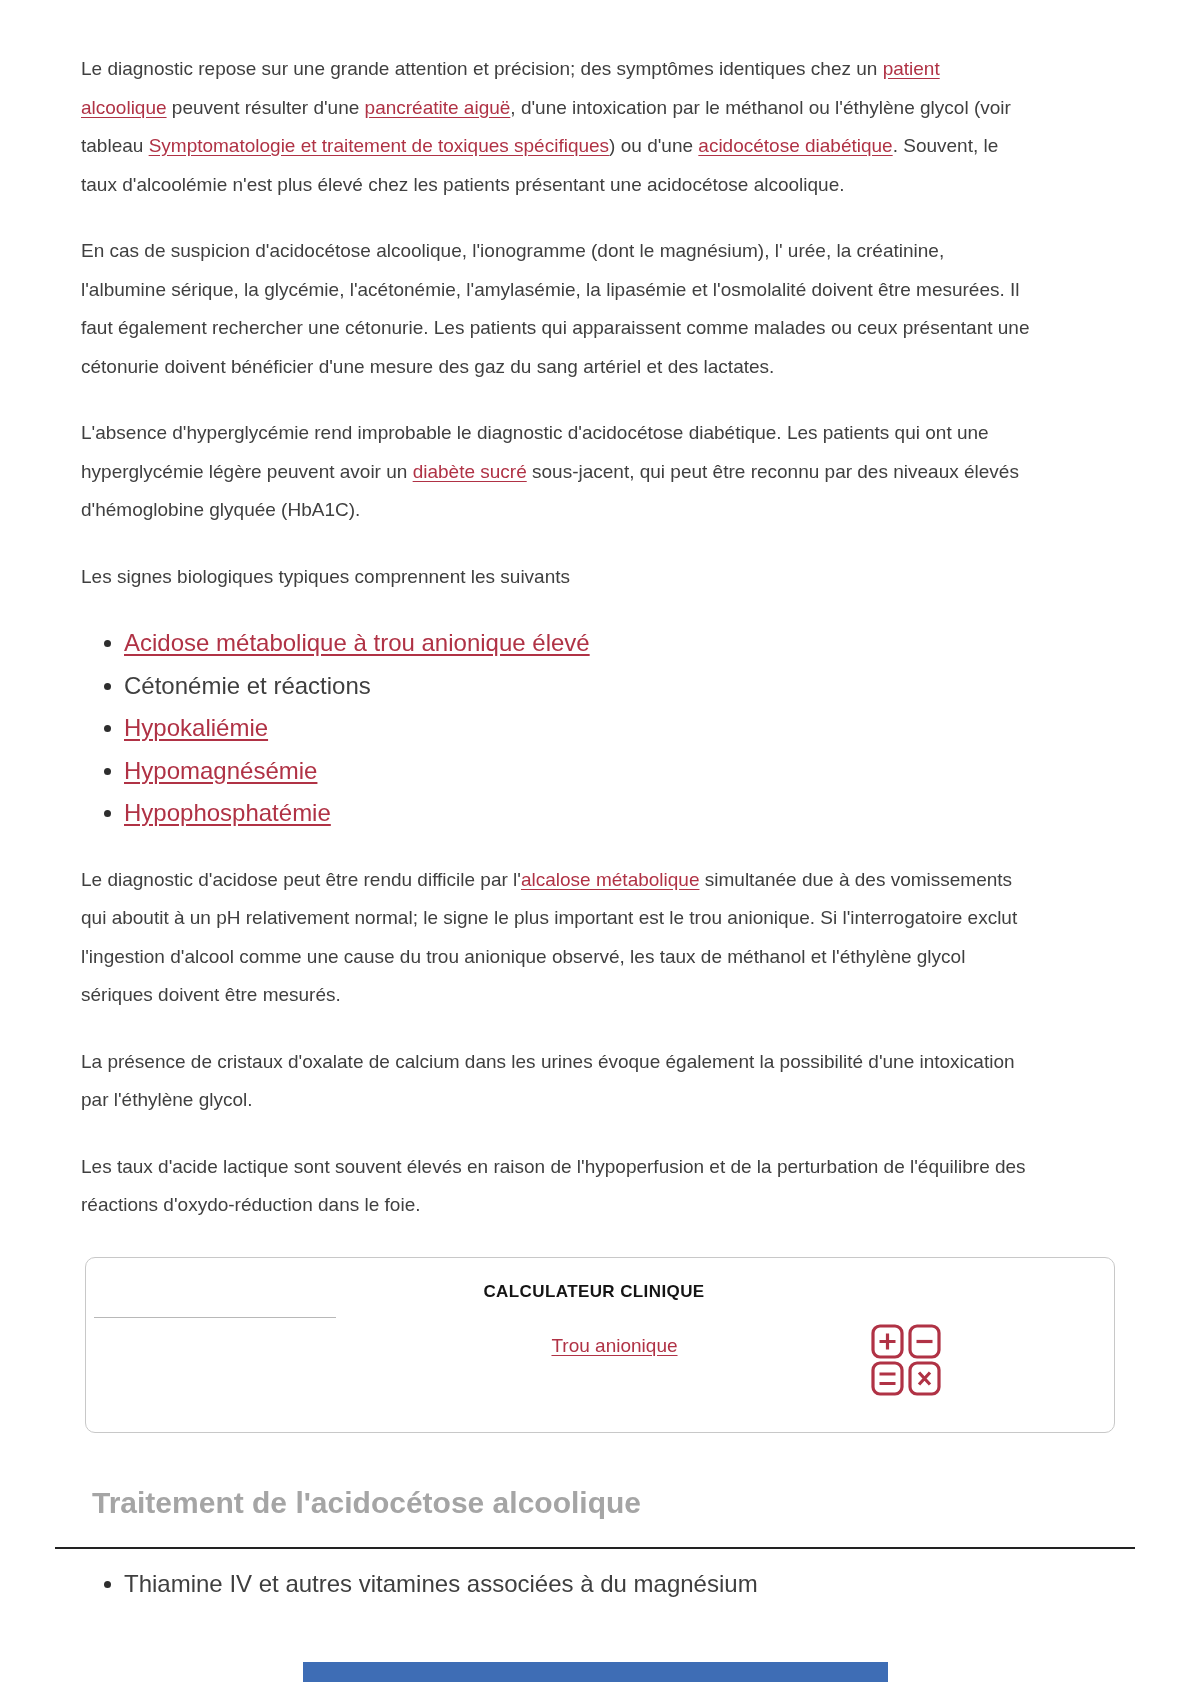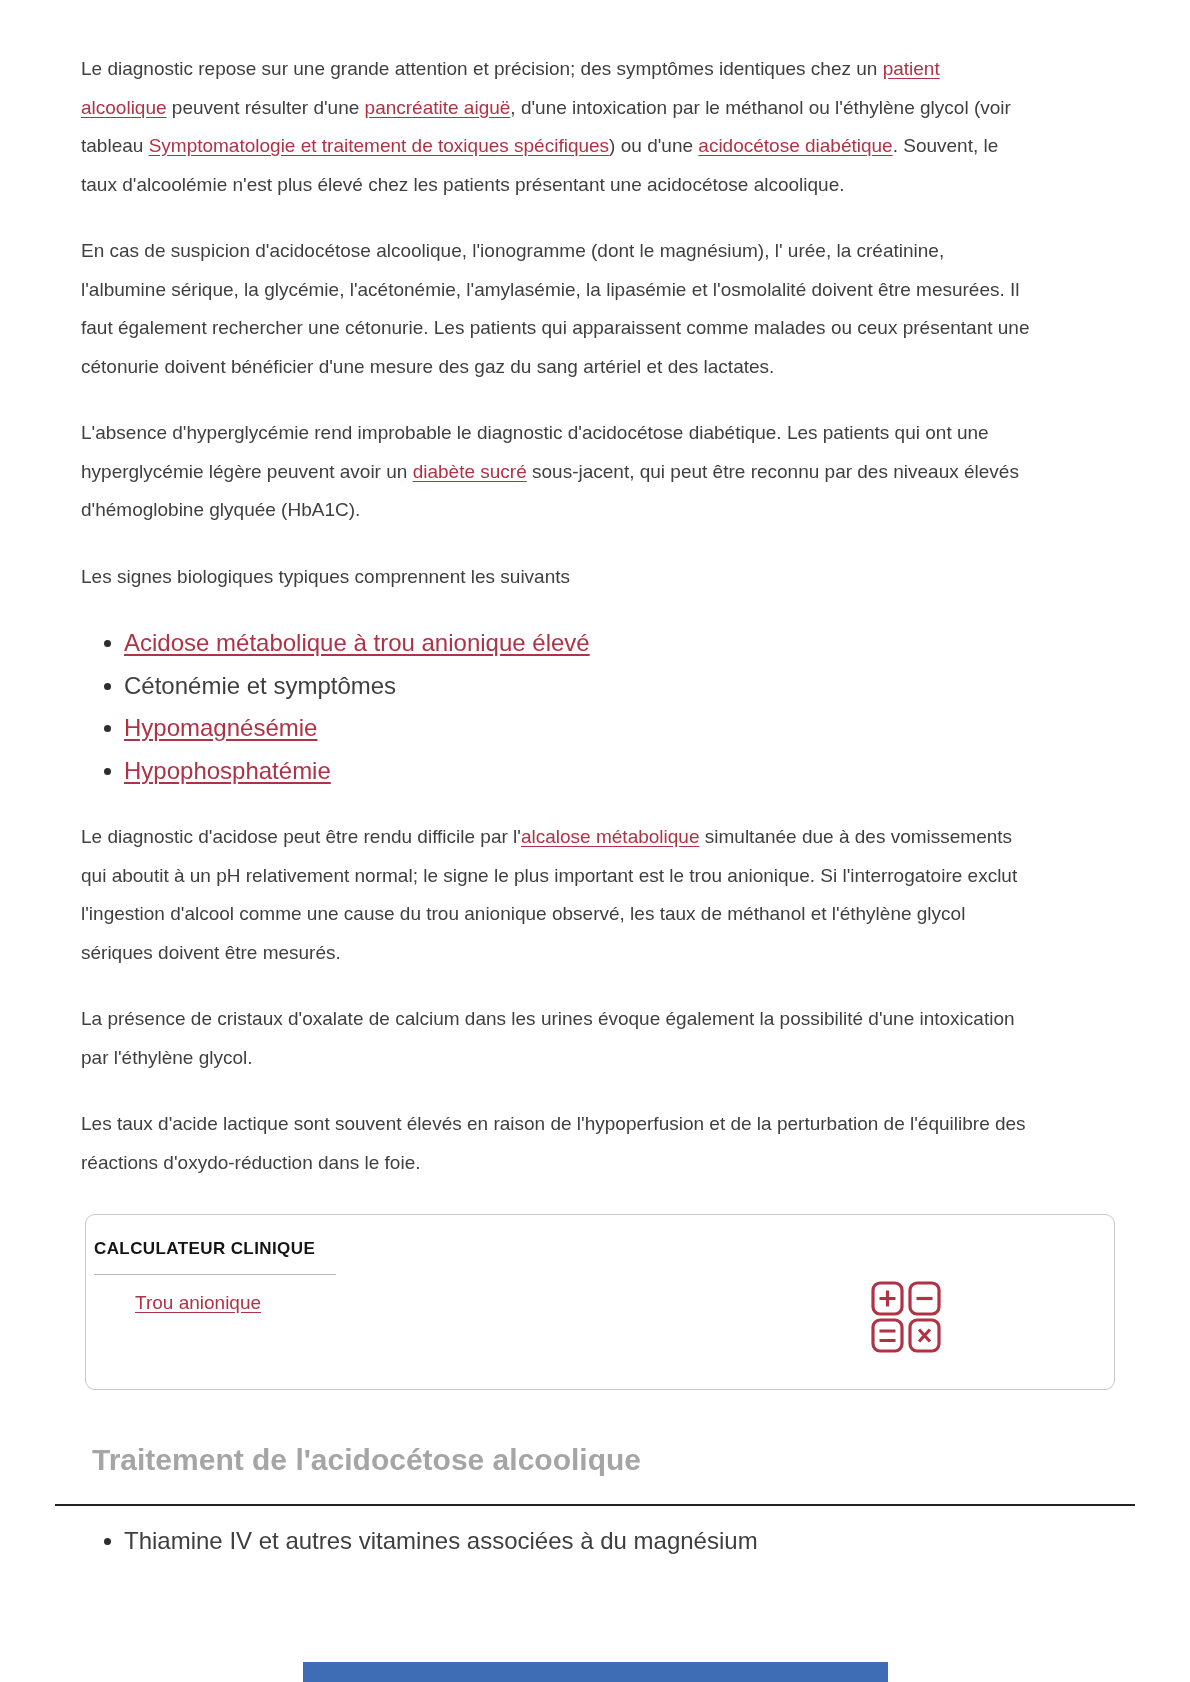--- a/index.html
+++ b/index.html
@@ -19,20 +19,21 @@
   ul.bullets{list-style:none;margin:8px 0 28px 0;padding:0 0 0 44px;}
   ul.bullets li{position:relative;font-size:24px;line-height:38.5px;margin:0 0 4px 0;}
   ul.bullets li::before{
     content:"";position:absolute;left:-20px;top:16px;width:7px;height:7px;
     border-radius:50%;background:#2e2e2e;
   }
   .calc-box{
     box-sizing:border-box;position:relative;left:5px;width:1030px;height:176px;
     border:1px solid #c8c8c8;border-radius:10px;margin:32px 0 52px 0;padding:24px 20px 0 8px;
     background:#fff;
+    text-align:center;
   }
   .calc-title{font-size:17px;font-weight:bold;color:#141414;letter-spacing:0.4px;}
   .calc-divider{width:242px;height:1px;background:#b8b8b8;margin:15px 0 17px 0;border:none;}
   .calc-link{font-size:19px;margin-left:41px;}
   .calc-icon{position:absolute;left:785px;top:66px;}
   h2.treatment-heading{font-size:30px;font-weight:bold;color:var(--heading-gray);margin:0 0 26px 12px;line-height:1.2;}
   hr.section{border:none;border-top:2px solid #222;width:1080px;margin:0 0 0 -25px;}
   ul.bullets.treatment{margin-top:16px;}
   .bottom-bar{position:absolute;left:303px;top:1662px;width:585px;height:20px;background:#3e6db5;}
 </style>
@@ -44,21 +45,22 @@
   <div id="paras-before">
       <p class="para"><span>Le diagnostic repose sur une grande attention et précision; des symptômes identiques chez un </span><a class="lnk">patient alcoolique</a><span> peuvent résulter d'une </span><a class="lnk">pancréatite aiguë</a><span>, d'une intoxication par le méthanol ou l'éthylène glycol (voir tableau </span><a class="lnk">Symptomatologie et traitement de toxiques spécifiques</a><span>) ou d'une </span><a class="lnk">acidocétose diabétique</a><span>. Souvent, le taux d'alcoolémie n'est plus élevé chez les patients présentant une acidocétose alcoolique.</span></p>
       <p class="para"><span>En cas de suspicion d'acidocétose alcoolique, l'ionogramme (dont le magnésium), l' urée, la créatinine, l'albumine sérique, la glycémie, l'acétonémie, l'amylasémie, la lipasémie et l'osmolalité doivent être mesurées. Il faut également rechercher une cétonurie. Les patients qui apparaissent comme malades ou ceux présentant une cétonurie doivent bénéficier d'une mesure des gaz du sang artériel et des lactates.</span></p>
       <p class="para"><span>L'absence d'hyperglycémie rend improbable le diagnostic d'acidocétose diabétique. Les patients qui ont une hyperglycémie légère peuvent avoir un </span><a class="lnk">diabète sucré</a><span> sous-jacent, qui peut être reconnu par des niveaux élevés d'hémoglobine glyquée (HbA1C).</span></p>
     </div>
 
   <p class="para">Les signes biologiques typiques comprennent les suivants</p>
 
   <ul class="bullets" id="findings-list">
       <li><a class="lnk">Acidose métabolique à trou anionique élevé</a></li>
-      <li><span>Cétonémie et symptômes</span></li>
+      <li><span>Cétonémie et réactions</span></li>
+      <li><a class="lnk">Hypokaliémie</a></li>
       <li><a class="lnk">Hypomagnésémie</a></li>
       <li><a class="lnk">Hypophosphatémie</a></li>
     </ul>
 
   <div id="paras-after">
       <p class="para"><span>Le diagnostic d'acidose peut être rendu difficile par l'</span><a class="lnk">alcalose métabolique</a><span> simultanée due à des vomissements qui aboutit à un pH relativement normal; le signe le plus important est le trou anionique. Si l'interrogatoire exclut l'ingestion d'alcool comme une cause du trou anionique observé, les taux de méthanol et l'éthylène glycol sériques doivent être mesurés.</span></p>
       <p class="para"><span>La présence de cristaux d'oxalate de calcium dans les urines évoque également la possibilité d'une intoxication par l'éthylène glycol.</span></p>
       <p class="para"><span>Les taux d'acide lactique sont souvent élevés en raison de l'hypoperfusion et de la perturbation de l'équilibre des réactions d'oxydo-réduction dans le foie.</span></p>
     </div>
 

